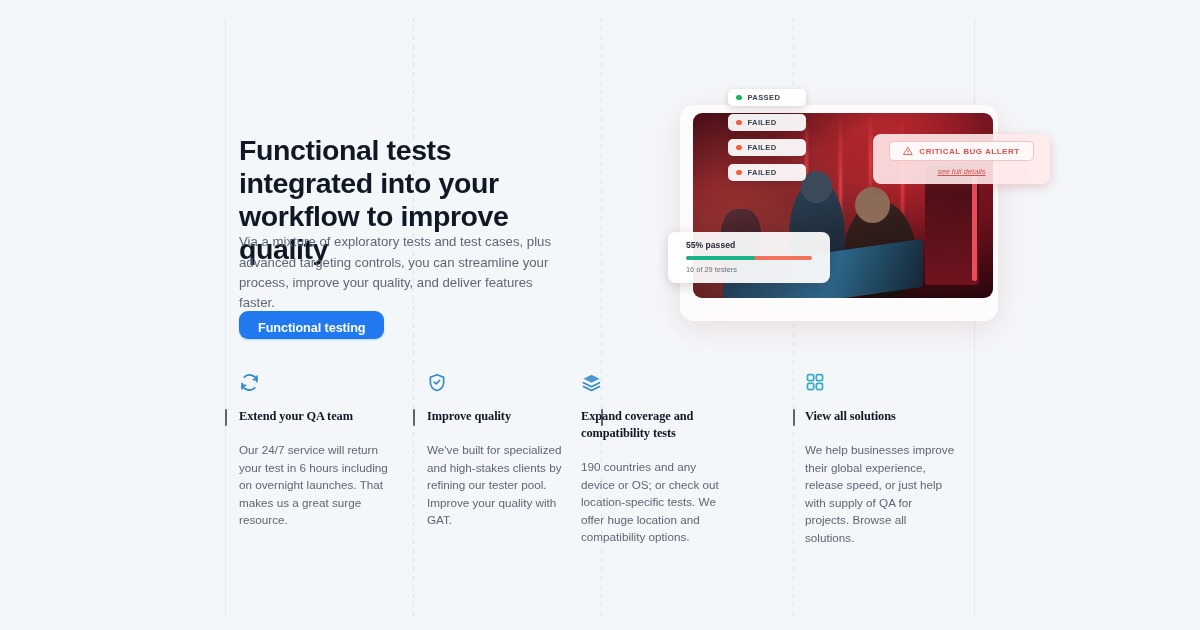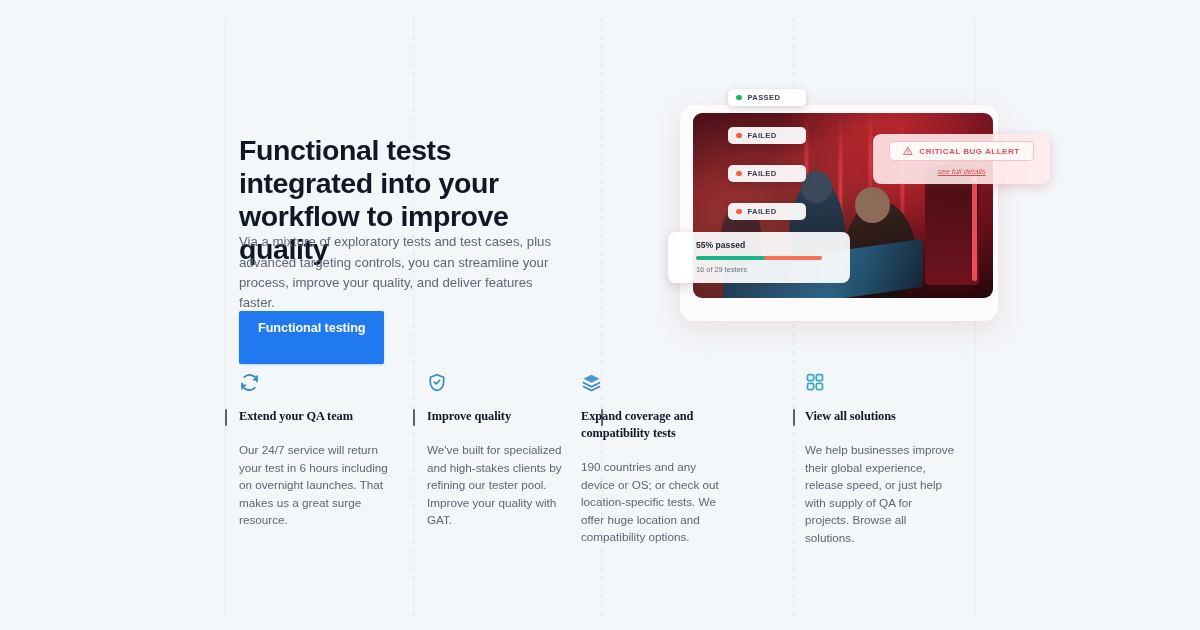--- a/index.html
+++ b/index.html
@@ -35,24 +35,24 @@
     position:absolute;left:239px;top:86px;width:340px;
     font-size:28.5px;line-height:33px;font-weight:700;
     letter-spacing:-0.4px;color:#101826;margin-top:48px;
   }
   .subcopy{
     position:absolute;left:239px;top:219px;width:330px;
     font-size:13.2px;line-height:20.4px;color:#5d6675;
   }
   .cta{
     position:absolute;left:239px;top:311px;
-    padding:10px 19px 29px;
+    padding:10px 19px 4px;
     background:#2179f0;color:#ffffff;
     font-size:12.7px;font-weight:700;letter-spacing:-0.1px;
-    border:none;border-radius:2px;cursor:pointer;
+    border:none;border-radius:9px;cursor:pointer;
     box-shadow:0 1px 2px rgba(33,121,240,.28);
   }
 
   
   .hero{position:absolute;left:668px;top:84px;width:330px;height:225px;}
   .hero-glow{
     position:absolute;left:12px;top:21px;width:318px;height:216px;
     background:#fdfbfc;border-radius:14px;
     box-shadow:0 8px 30px rgba(196,120,130,.20);
   }
@@ -85,21 +85,21 @@
   }
   .chair{position:absolute;right:14px;top:52px;width:54px;height:120px;border-radius:10px 10px 4px 4px;background:linear-gradient(180deg,#3a0c12,#751420);opacity:.9;}
   .chair-edge{position:absolute;right:16px;top:56px;width:5px;height:112px;border-radius:3px;background:#ff5a63;filter:blur(.6px);opacity:.85;}
 
   
   .pills{position:absolute;left:60px;top:5px;width:78px;}
   .pill{
     display:flex;align-items:center;gap:6px;
     background:rgba(255,255,255,.93);
     border-radius:5px;
-    padding:4px 8px;margin-bottom:21px;
+    padding:4px 8px;margin-bottom:8px;
     font-size:7.6px;font-weight:700;letter-spacing:.35px;
     color:#3a424f;
     box-shadow:0 2px 7px rgba(40,20,25,.18);
   }
   .dot{width:5.5px;height:5.5px;border-radius:50%;flex:none;}
   .dot-pass{background:#14b866;}
   .dot-fail{background:#f4603f;}
 
   .alert{
     position:absolute;left:205px;top:50px;width:145px;
@@ -117,21 +117,21 @@
   .alert-txt{font-size:8.1px;font-weight:700;letter-spacing:.45px;color:#e05252;}
   .alert-link{
     display:block;margin-top:6px;
     font-size:7.6px;color:#d94f4f;
     text-decoration:underline;font-style:italic;cursor:pointer;
   }
 
   .progress-card{
     position:absolute;left:0px;top:148px;width:126px;
     background:rgba(255,255,255,.92);
-    border-radius:8px;padding:8px 28px 9px;
+    border-radius:8px;padding:8px 18px 9px;
     box-shadow:0 3px 12px rgba(60,40,45,.18);
   }
   .p-title{font-size:8.6px;font-weight:700;color:#222a36;}
   .p-bar{position:relative;height:4px;border-radius:2px;background:#f4715a;margin:6px 0 5px;overflow:hidden;}
   .p-fill{position:absolute;left:0;top:0;bottom:0;background:#18b48b;border-radius:2px;}
   .p-sub{font-size:7.4px;color:#67707e;}
 
   
   .feat{position:absolute;top:372px;width:152px;}
   .f1{left:239px;} .f2{left:427px;} .f3{left:581px;} .f4{left:805px;}

